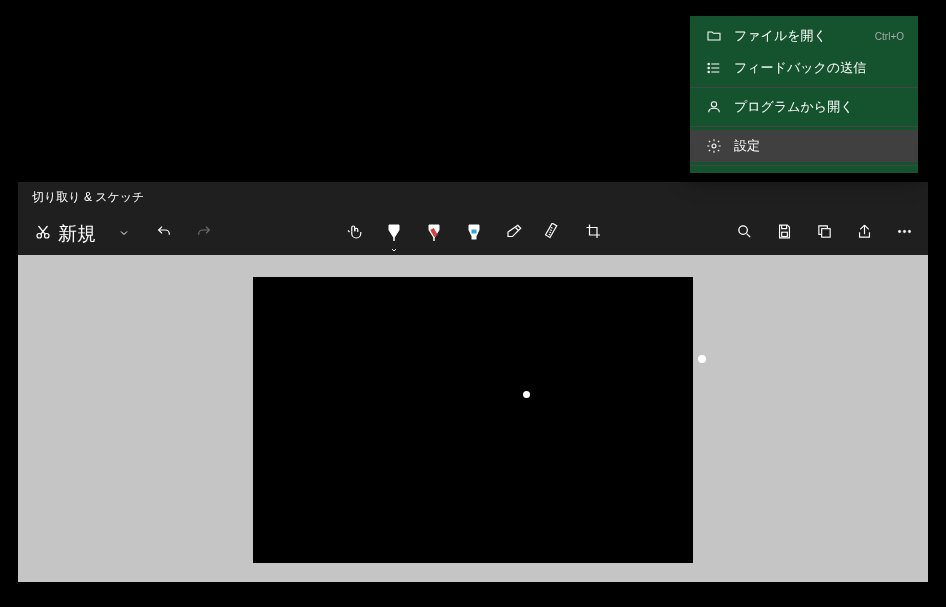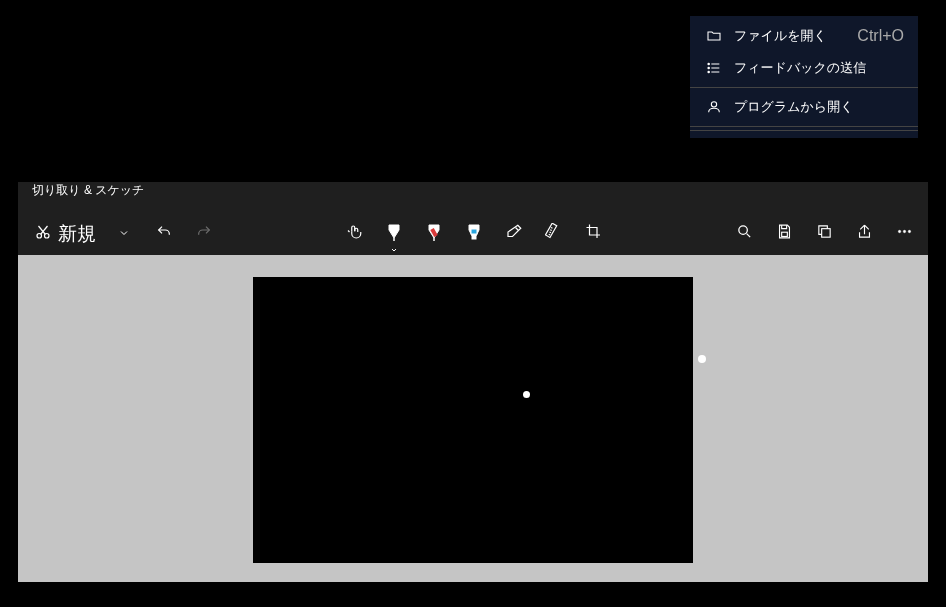--- a/index.html
+++ b/index.html
@@ -1,36 +1,36 @@
 <!DOCTYPE html>
 <html><head>
 <meta charset="utf-8">
 <style>
   * { box-sizing: border-box; margin: 0; padding: 0; }
   html, body { width: 946px; height: 607px; overflow: hidden; background: #000; font-family: "Segoe UI", "Yu Gothic UI", sans-serif; }
   .app { position: absolute; left: 18px; top: 182px; width: 910px; height: 400px; background: #1f1f1f; }
-  .titlebar { height: 30px; display: flex; padding: 0 14px; color: #fff; font-size: 12px; }
+  .titlebar { height: 30px; display: flex; align-items: center; padding: 0 14px; color: #fff; font-size: 12px; }
   .toolbar { height: 43px; background: #1f1f1f; display: flex; align-items: center; padding: 0 10px; color: #fff; }
   .tb-left { display: flex; align-items: center; gap: 4px; }
   .tb-btn { display: flex; align-items: center; justify-content: center; height: 36px; min-width: 36px; padding: 0 6px; border-radius: 2px; cursor: pointer; }
   .tb-btn svg { stroke: #fff; }
   .tb-btn .label { font-size: 19px; color: #fff; margin-left: 6px; }
   .tb-center { position:absolute; left:318px; top:30px; height:43px; display:flex; align-items:center; gap:4px; }
   .tb-right { position:absolute; right:6px; top:30px; height:43px; display:flex; align-items:center; gap:4px; }
   .canvas-area { position: absolute; left: 0; top: 73px; right: 0; bottom: 0; background: #c5c5c5; display: flex; align-items: flex-start; justify-content: center; padding-top: 22px; }
   .snip { width: 440px; height: 286px; background: #000; position: relative; }
   .dot { position: absolute; width: 7px; height: 7px; border-radius: 50%; background: #fff; }
   .dot.d1 { left: 270px; top: 114px; }
   .cursor-dot { position:absolute; width:8px; height:8px; border-radius:50%; background:#fff; left: 680px; top: 100px; }
   .disabled svg { opacity: 0.35; }
 
-  .menu { position: absolute; right: 28px; top: 16px; width: 228px; background: #0f172a; box-shadow: 0 6px 18px rgba(0,0,0,0.6); z-index: 10; padding: 4px 0; }
+  .menu { position: absolute; right: 28px; top: 16px; width: 228px; background: #14532d; box-shadow: 0 6px 18px rgba(0,0,0,0.6); z-index: 10; padding: 4px 0; }
   .menu-item { display: flex; align-items: center; height: 32px; padding: 0 14px; color: #fff; font-size: 13px; cursor: pointer; }
   .menu-item .icon { width: 20px; display: flex; justify-content: center; margin-right: 10px; }
-  .menu-item .shortcut { margin-left: auto; color: #aaa; font-size: 16px; }
+  .menu-item .shortcut { margin-left: auto; color: #aaa; font-size: 10px; }
   .menu-item.highlight { background: #404040; }
   .menu-sep { height: 1px; background: #444; margin: 3px 0; }
 </style>
 </head>
 <body>
 
 <div class="app">
   <div class="titlebar">
     <span>切り取り &amp; スケッチ</span>
   </div>
@@ -220,14 +220,23 @@
   <div class="menu-item">
     <span class="icon">
       <svg width="16" height="16" viewBox="0 0 24 24" fill="none" stroke="#fff" stroke-width="1.6">
           <circle cx="12" cy="8" r="4"></circle>
           <path d="M4 20c0-4 4-6 8-6s8 2 8 6"></path>
         </svg>
     </span>
     <span>プログラムから開く</span>
   </div>
   <div class="menu-sep"></div>
+  <div class="menu-item highlight">
+    <span class="icon">
+      <svg width="16" height="16" viewBox="0 0 24 24" fill="none" stroke="#fff" stroke-width="1.6">
+          <circle cx="12" cy="12" r="3"></circle>
+          <path d="M12 2v3M12 19v3M4.2 4.2l2.1 2.1M17.7 17.7l2.1 2.1M2 12h3M19 12h3M4.2 19.8l2.1-2.1M17.7 6.3l2.1-2.1"></path>
+        </svg>
+    </span>
+    <span>設定</span>
+  </div>
   <div class="menu-sep"></div>
 </div>
 
 </body></html>

